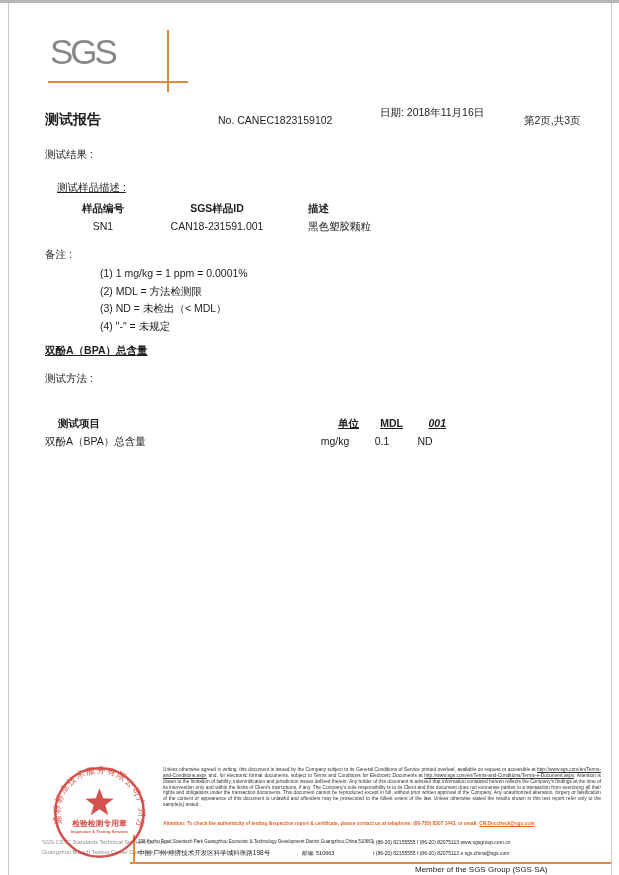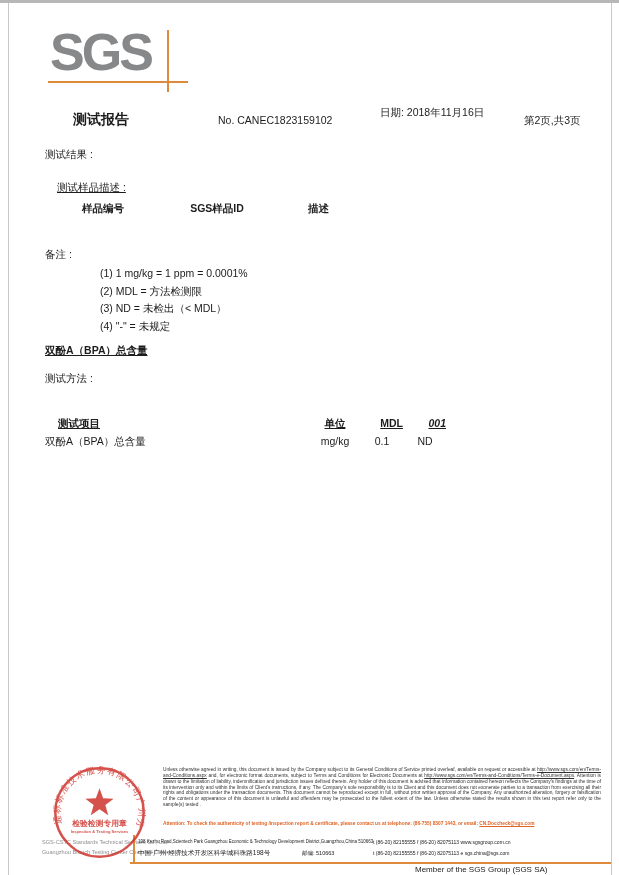--- a/index.html
+++ b/index.html
@@ -8,27 +8,27 @@
   .page { position:relative; width:619px; height:875px; background:#fff; }
 
   
   .edge-top   { position:absolute; left:0; top:0; width:619px; height:3px; background:#b7b7b7; }
   .edge-left  { position:absolute; left:8px; top:3px; width:1px; height:872px; background:#c9c9c9; }
   .edge-right { position:absolute; left:611px; top:3px; width:1px; height:872px; background:#c9c9c9; }
 
   .abs { position:absolute; }
 
   
-  .sgs-logo { left:50px; top:26px; font-size:52px; font-weight:bold; color:#87888a;
+  .sgs-logo { left:50px; top:26px; font-size:35px; font-weight:normal; color:#87888a;
               letter-spacing:-3px; line-height:52px; }
   .logo-hline { left:48px; top:81px; width:140px; height:2px; background:#dd8a3c; }
   .logo-vline { left:167px; top:30px; width:2px; height:62px; background:#dd8a3c; }
 
   
-  .doc-title { left:45px; top:111px; font-size:14px; font-weight:bold;margin-left:28px; }
+  .doc-title { left:45px; top:111px; font-size:14px; font-weight:bold; }
   .report-no { left:218px; top:114px; font-size:10.5px; }
   .report-date { left:380px; top:106px; font-size:10.5px; }
   .page-info { left:524px; top:114px; font-size:10.5px; }
 
   .body-txt { font-size:10.5px; }
   .b { font-weight:bold; }
 
   .results-label { left:45px; top:148px; }
   .sample-desc-label { left:57px; top:181px; text-decoration:underline; }
 
@@ -42,22 +42,22 @@
   .sample-table .val { margin-top:4px; }
 
   .remarks-label { left:45px; top:248px; }
   .remarks { left:100px; top:265px; line-height:17.5px; font-size:10.5px; }
 
   .bpa-title { left:45px; top:344px; font-weight:bold; text-decoration:underline; font-size:10.5px; }
   .method-label { left:45px; top:372px; }
   .method-text { left:100px; top:372px; width:505px; line-height:18px; font-size:10.5px; }
 
   
-  .rt-h-name { left:58px; top:417px; text-decoration:underline; }
-  .rt-h-unit { left:311px; top:417px; width:48px; text-align:center; text-decoration:underline; }
+  .rt-h-name { left:58px; top:417px; }
+  .rt-h-unit { left:311px; top:417px; width:48px; text-align:right; text-decoration:underline; }
   .rt-h-mdl  { left:361px; top:417px; width:42px; text-align:right; text-decoration:underline; }
   .rt-h-001  { left:404px; top:417px; width:42px; text-align:right; text-decoration:underline; font-style:italic; }
   .rt-v-name { left:45px; top:435px; }
   .rt-v-unit { left:311px; top:435px; width:48px; text-align:center; }
   .rt-v-mdl  { left:361px; top:435px; width:42px; text-align:center; }
   .rt-v-001  { left:404px; top:435px; width:42px; text-align:center; }
 
   
   .legal { left:163px; top:767px; width:438px; font-size:4.8px; line-height:5.85px;
            text-align:justify; color:#333; }
@@ -98,20 +98,25 @@
   <div class="abs page-info">第2页,共3页</div>
 
   <div class="abs body-txt results-label">测试结果 :</div>
   <div class="abs body-txt sample-desc-label">测试样品描述 :</div>
 
   <div class="abs body-txt sample-table">
     <div class="row hdr">
       <div class="c1">样品编号</div>
       <div class="c2">SGS样品ID</div>
       <div class="c3">描述</div>
+    </div>
+    <div class="row val">
+      <div class="c1">SN1</div>
+      <div class="c2">CAN18-231591.001</div>
+      <div class="c3">黑色塑胶颗粒</div>
     </div>
   </div>
 
   <div class="abs body-txt remarks-label">备注 :</div>
   <div class="abs remarks">
     <div>(1) 1 mg/kg = 1 ppm = 0.0001%</div>
     <div>(2) MDL = 方法检测限</div>
     <div>(3) ND = 未检出（&lt; MDL）</div>
     <div>(4) "-" = 未规定</div>
   </div>

